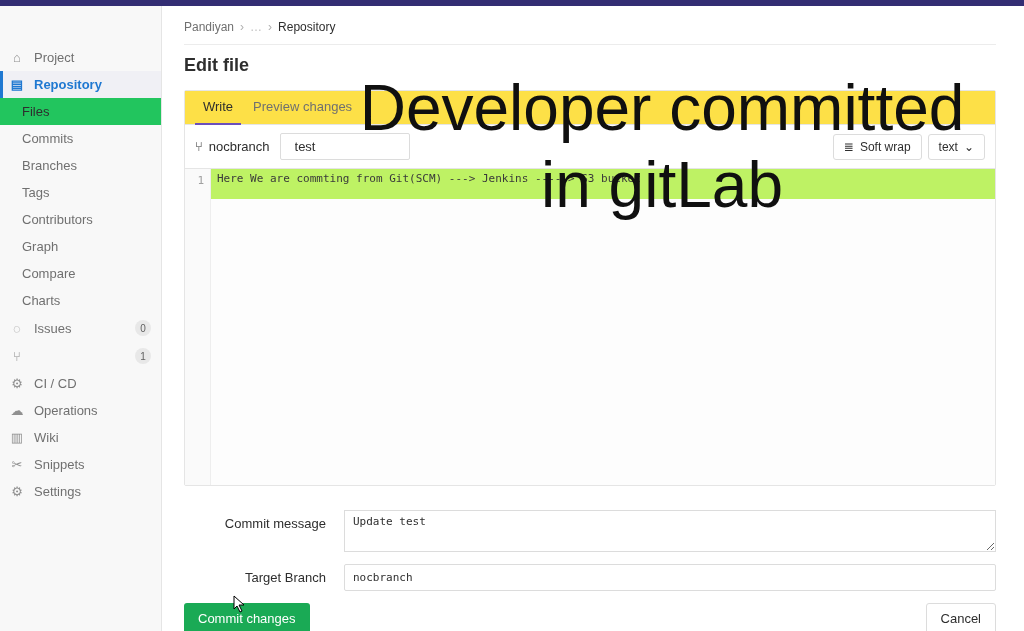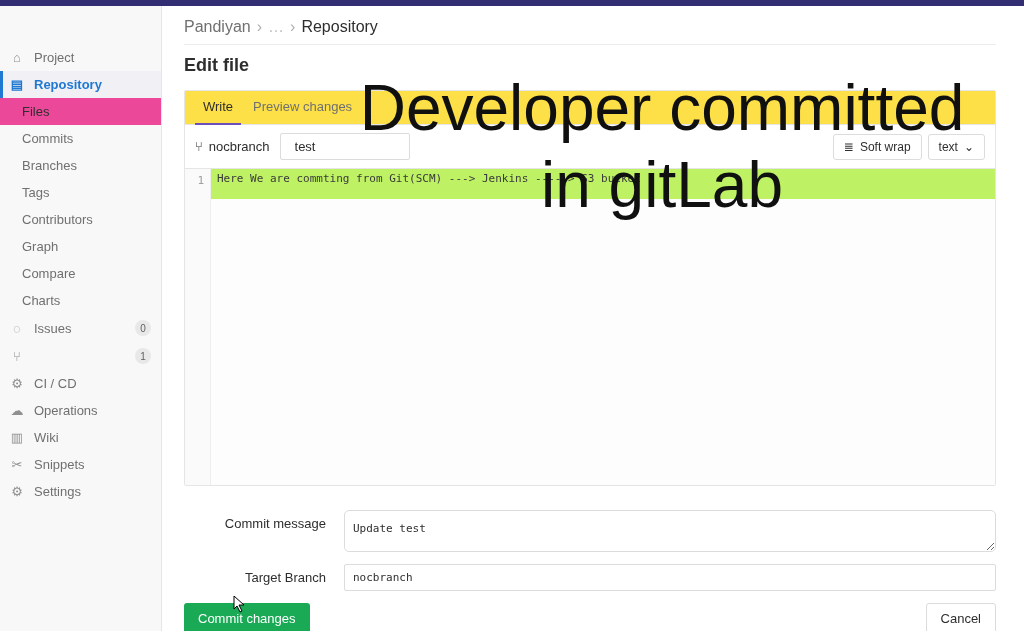--- a/index.html
+++ b/index.html
@@ -58,21 +58,21 @@
     font-size: 13px;
     color: #909090;
   }
   .nav-item.active .icon { color: #1f78d1; }
   .nav-sub {
     padding: 6px 10px 6px 22px;
     color: #707070;
     cursor: pointer;
   }
   .nav-sub.active {
-    background: #ec4899;
+    background: #22c55e;
     color: #2e2e2e;
   }
   .nav-badge {
     margin-left: auto;
     background: #e8e8e8;
     color: #606060;
     border-radius: 8px;
     min-width: 16px;
     height: 16px;
     font-size: 10px;
@@ -82,21 +82,21 @@
     padding: 0 4px;
   }
   
   .main {
     flex: 1;
     padding: 10px 28px 0 22px;
     position: relative;
     overflow: hidden;
   }
   .breadcrumb {
-    font-size: 16px;
+    font-size: 12px;
     color: #707070;
     display: flex;
     align-items: center;
     gap: 6px;
     height: 22px;
   }
   .breadcrumb .sep { color: #b0b0b0; }
   .breadcrumb .current { color: #2e2e2e; }
   hr.divider {
     border: none;
@@ -207,22 +207,22 @@
     width: 160px;
     text-align: right;
     padding-right: 18px;
     padding-top: 6px;
     font-size: 13px;
     color:#2e2e2e;
   }
   .commit-msg {
     flex:1;
     border:1px solid #dcdcdc;
-    border-radius:5px;
-    padding:11px 8px;
+    border-radius:0;
+    padding:4px 8px;
     font-family: Menlo, Consolas, monospace;
     font-size:11px;
     height: 42px;
     resize: vertical;
     color:#2e2e2e;
   }
   .branch-input {
     flex:1;
     border:1px solid #dcdcdc;
     border-radius:2px;

